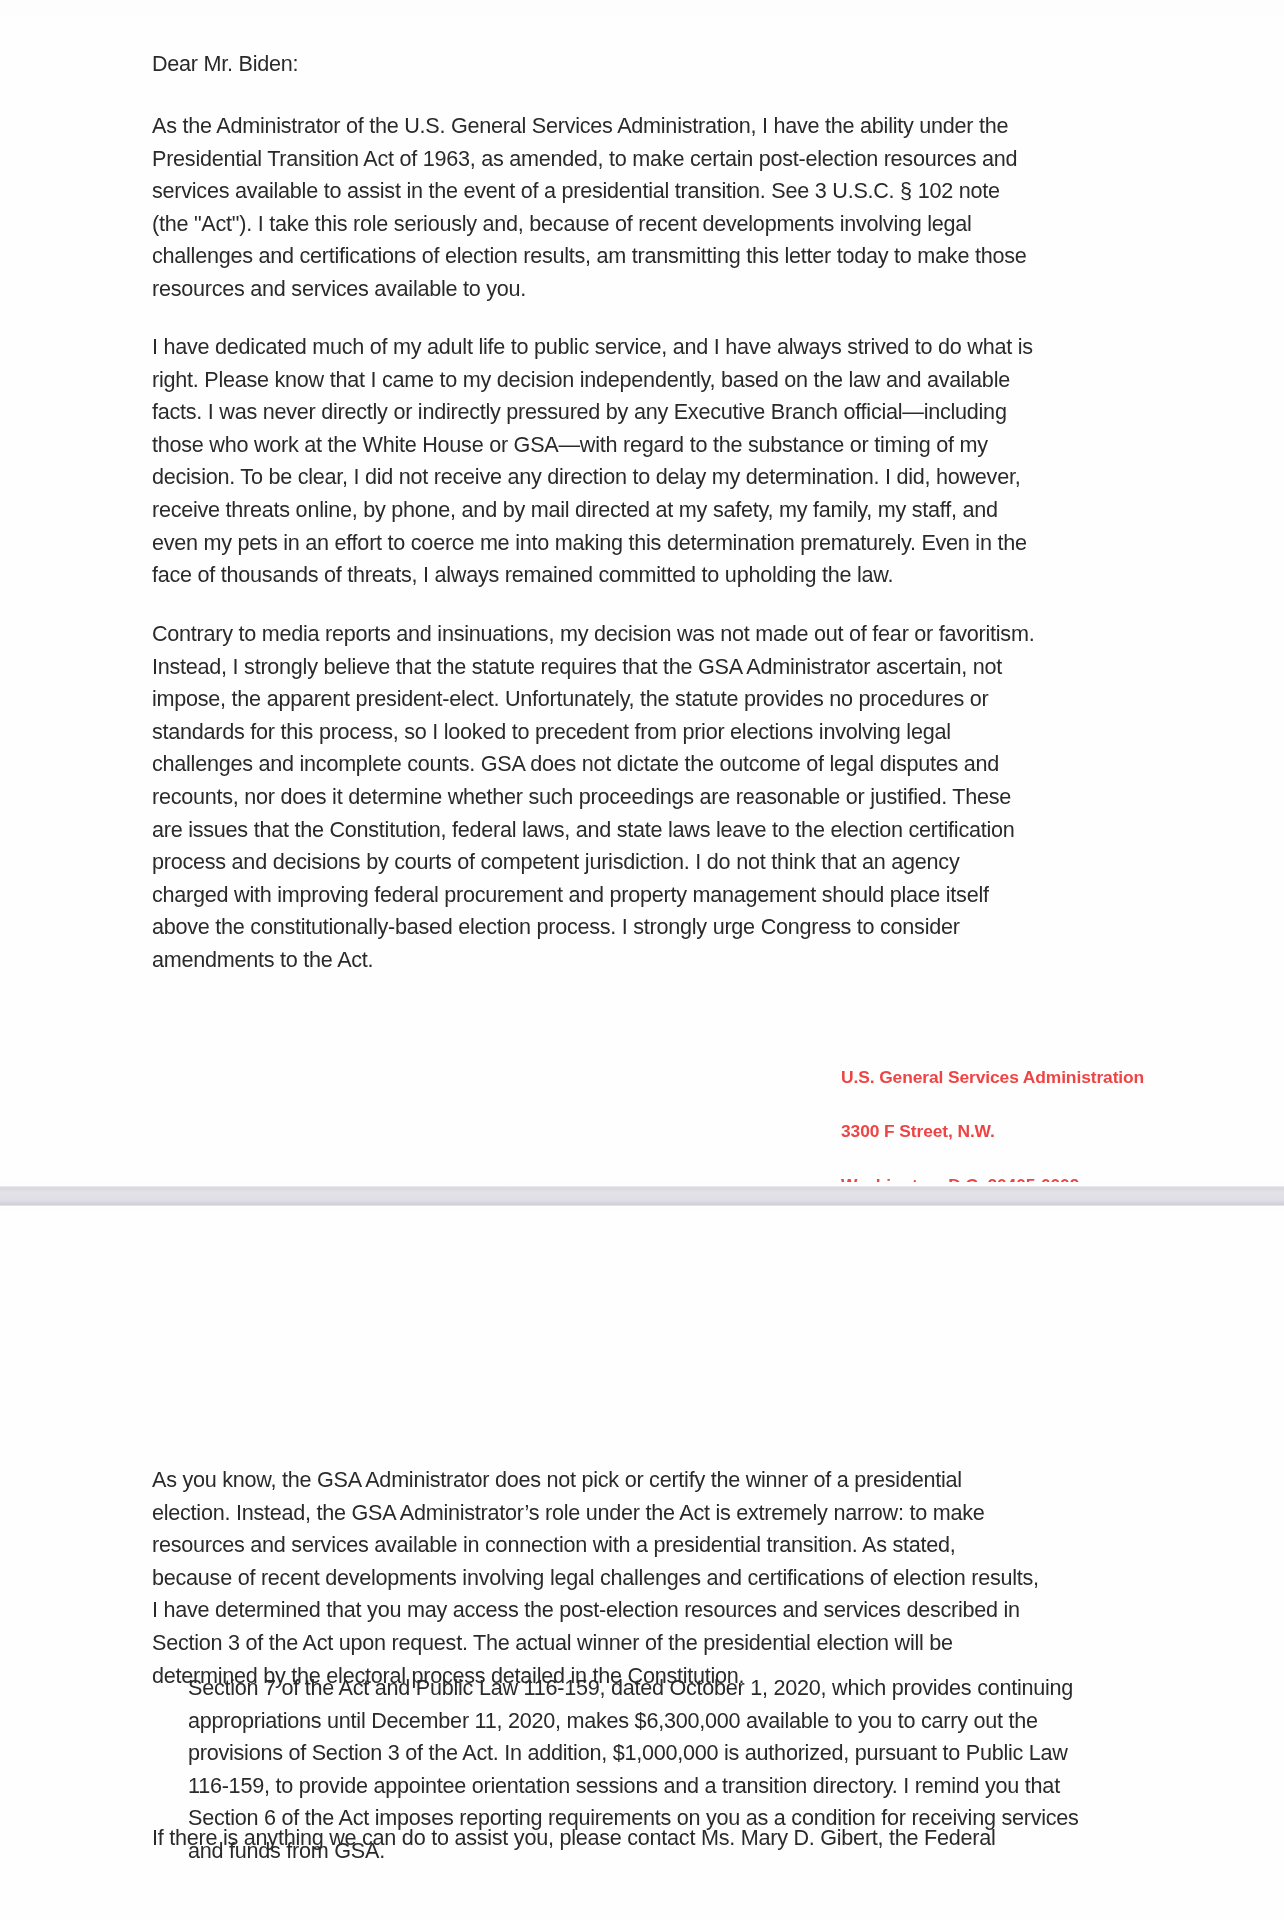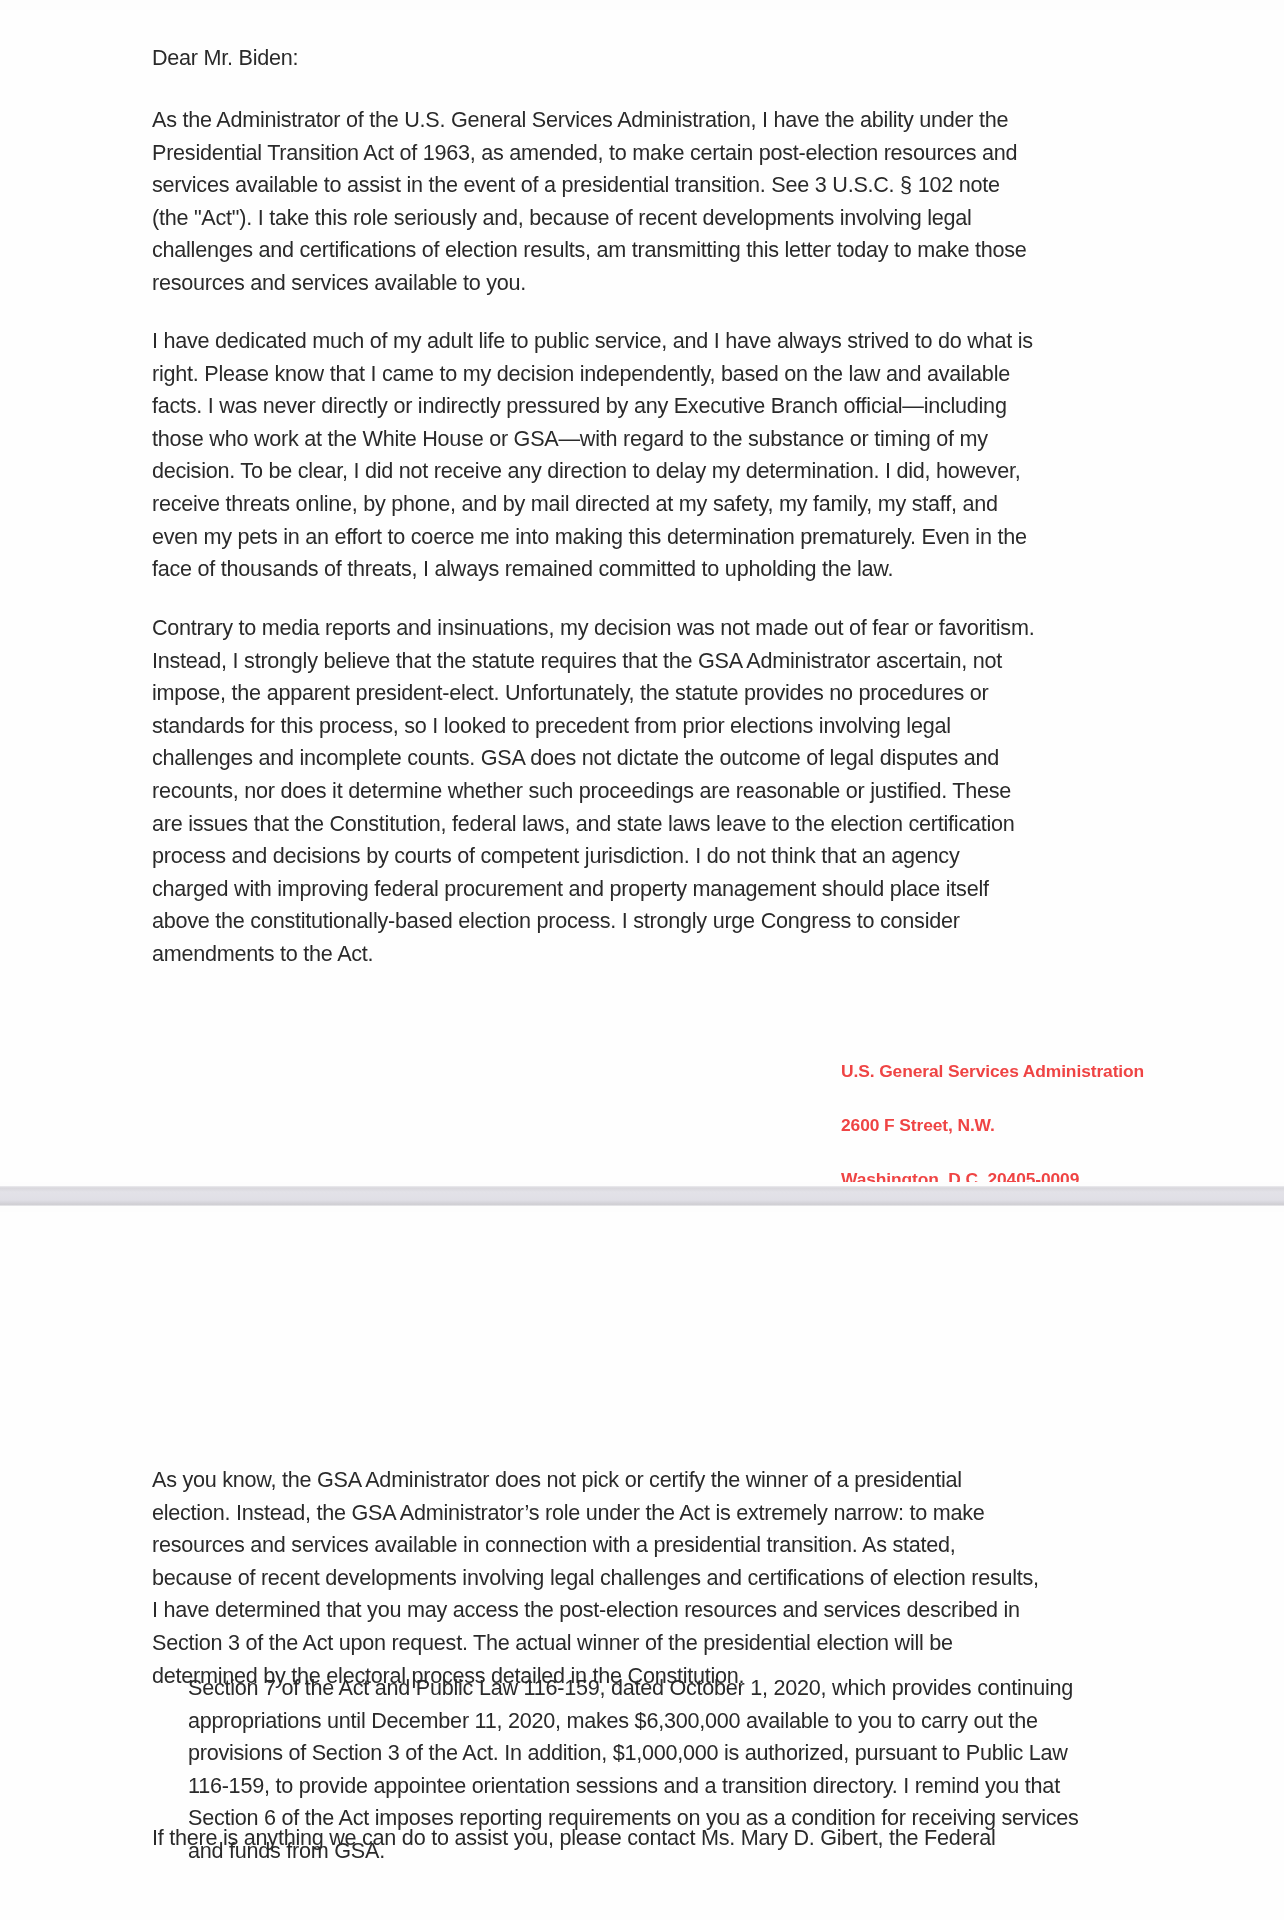--- a/index.html
+++ b/index.html
@@ -11,21 +11,21 @@
     font-family: "Liberation Sans", sans-serif;
     color: #2a2a2a;
     position: relative;
   }
   .page {
     position: absolute;
     left: 0;
     width: 1284px;
     background: #fefefe;
   }
-  .page-1 { top: 10px; height: 1182px; }
+  .page-1 { top: 16px; height: 1182px; }
   .page-2 { top: 1212px; height: 708px; }
   .text-block {
     position: absolute;
     left: 152px;
     width: 1050px;
     font-size: 21.6px;
     line-height: 32.6px;
     letter-spacing: -0.25px;
     white-space: pre-line;
     margin: 0;
@@ -91,21 +91,21 @@
 standards for this process, so I looked to precedent from prior elections involving legal
 challenges and incomplete counts.  GSA does not dictate the outcome of legal disputes and
 recounts, nor does it determine whether such proceedings are reasonable or justified.  These
 are issues that the Constitution, federal laws, and state laws leave to the election certification
 process and decisions by courts of competent jurisdiction.  I do not think that an agency
 charged with improving federal procurement and property management should place itself
 above the constitutionally-based election process.  I strongly urge Congress to consider
 amendments to the Act.</p>
   <div class="address">
     <div>U.S. General Services Administration</div>
-    <div>2600 F Street, N.W.</div>
+    <div>3300 F Street, N.W.</div>
     <div>Washington, D.C. 20405-0009</div>
   </div>
 </div>
 
 <div class="divider">
   <div class="divider-bar"></div>
 </div>
 
 <div class="page page-2"></div>
 

